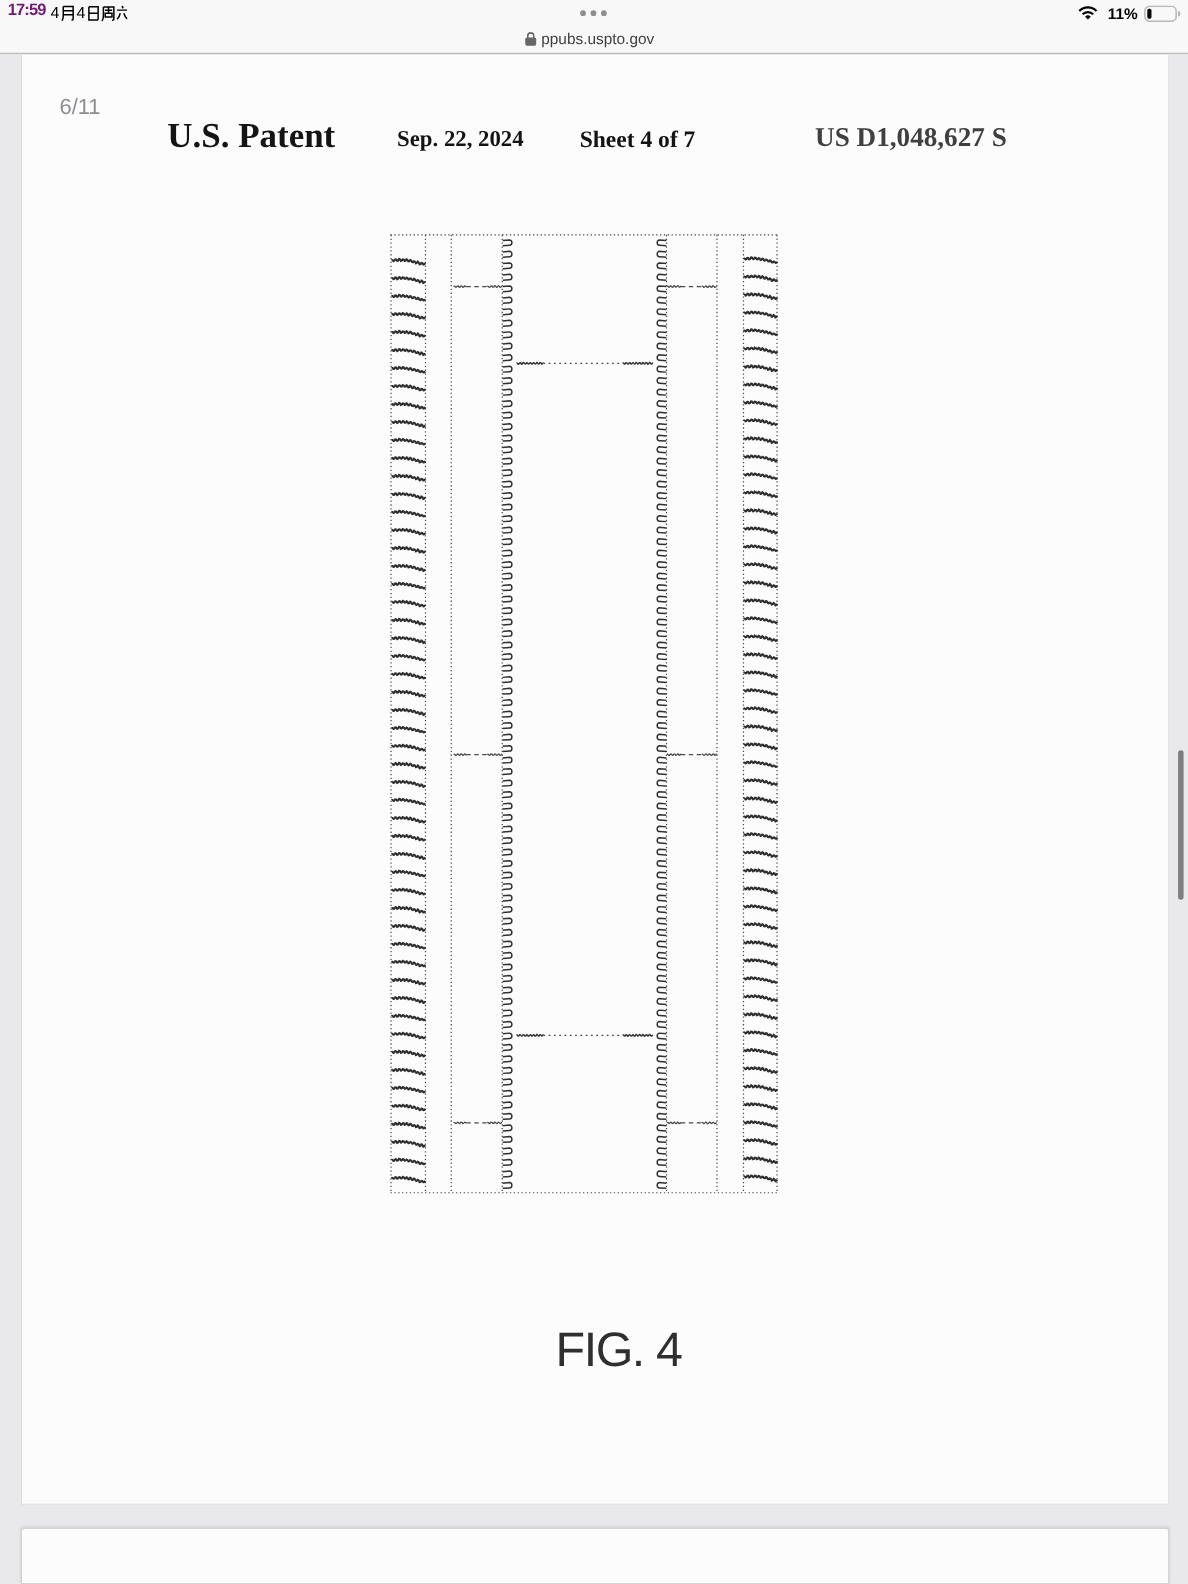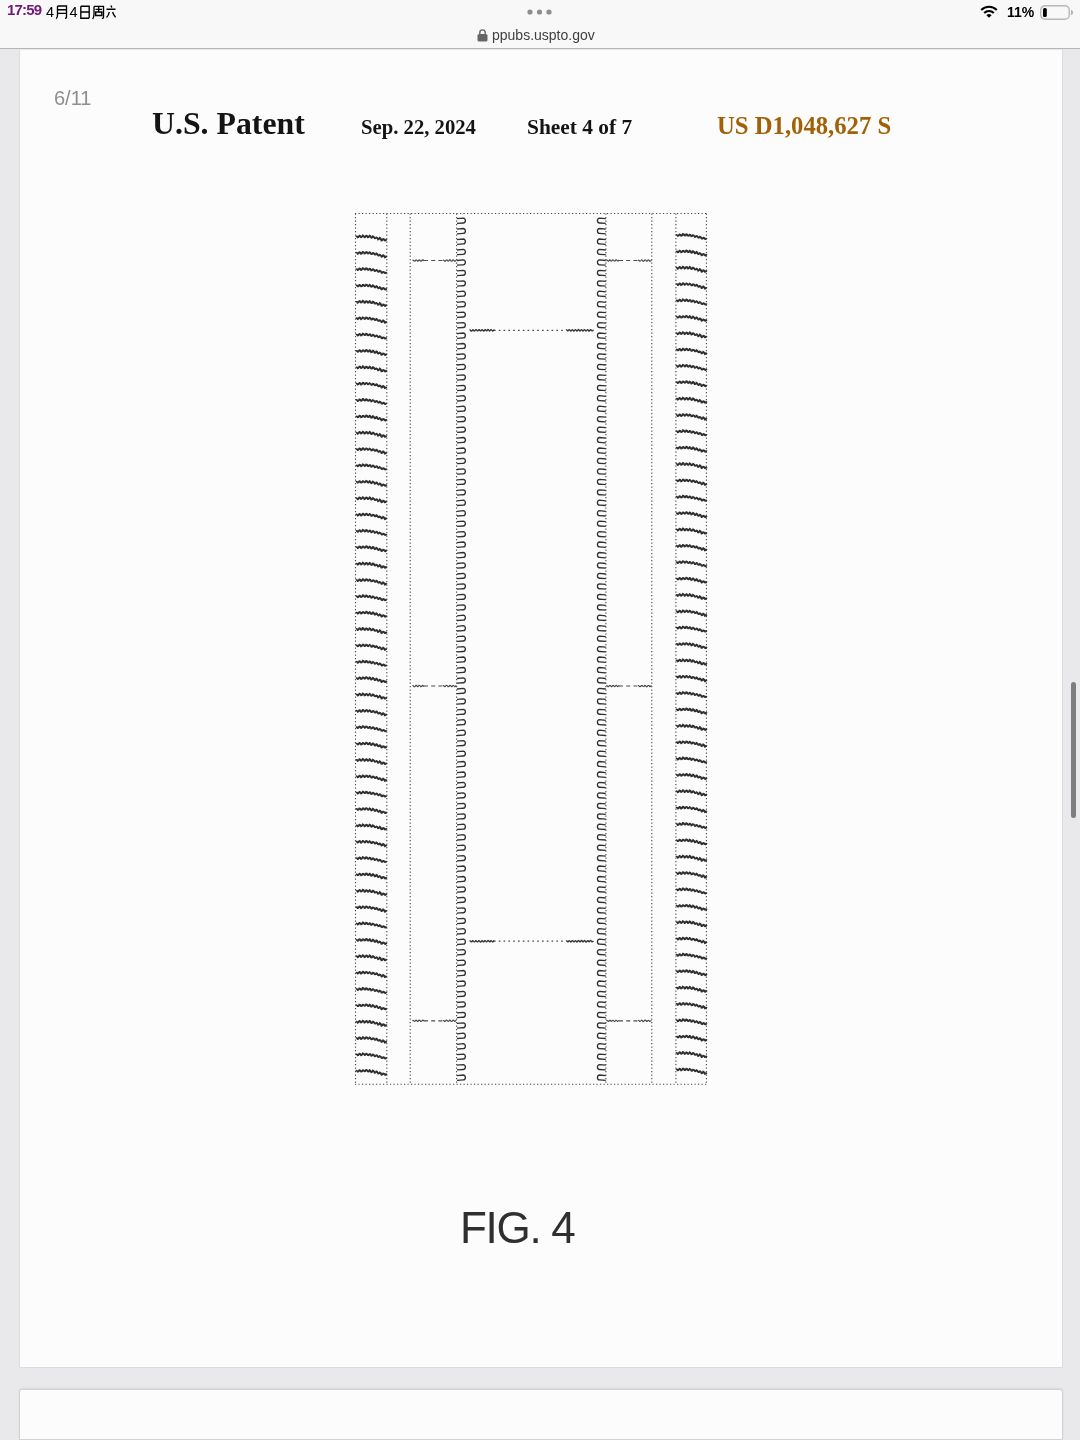--- a/index.html
+++ b/index.html
@@ -10,21 +10,21 @@
 <div class="abs" style="left:19px;top:1389px;width:1044px;height:51px;background:#fcfcfd;border:1px solid #d2d2d4;border-radius:3px 3px 0 0;box-shadow:0 -1px 2px rgba(0,0,0,0.08)"></div>
 
 <div class="abs" style="left:54px;top:87px;font-size:20px;color:#8d8d92">6/11</div>
 
 <div class="abs" style="left:152px;top:106px;font-family:'Liberation Serif',serif;font-weight:bold;font-size:31.8px;color:#141414">U.S. Patent</div>
 
 <div class="abs" style="left:361px;top:116px;font-family:'Liberation Serif',serif;font-weight:bold;font-size:20.7px;color:#141414">Sep. 22, 2024</div>
 
 <div class="abs" style="left:527px;top:115px;font-family:'Liberation Serif',serif;font-weight:bold;font-size:21.4px;color:#141414">Sheet 4 of 7</div>
 
-<div class="abs" style="left:717px;top:112px;font-family:'Liberation Serif',serif;font-weight:bold;font-size:24.7px;color:#a16207">US D1,048,627 S</div>
+<div class="abs" style="left:741px;top:112px;font-family:'Liberation Serif',serif;font-weight:bold;font-size:24.7px;color:#404040">US D1,048,627 S</div>
 
 <svg style="position:absolute;left:340px;top:200px;filter:blur(0.35px)" width="380" height="900" viewBox="340 200 380 900">
     <defs>
       <path id="cl" d="M0 0.9 L6.3 0.3 a2.05 2.45 0 0 1 0 4.9 L0 5.6" fill="none" stroke="#303030" stroke-width="1.35"></path>
       <path id="cr" d="M0 0.9 L-6.3 0.3 a2.05 2.45 0 0 0 0 4.9 L0 5.6" fill="none" stroke="#303030" stroke-width="1.35"></path>
       <path id="hw0" d="M0.0 0.0 Q0.8 -0.9 1.7 0.6 Q2.5 0.5 3.4 -1.1 Q4.2 -1.2 5.1 0.4 Q6.0 0.4 6.8 -1.4 Q7.7 -1.3 8.5 0.5 Q9.4 0.4 10.2 -1.0 Q11.1 -1.2 11.9 0.5 Q12.8 0.6 13.6 -1.1 Q14.5 -0.8 15.3 0.9 Q16.2 1.0 17.0 -0.5 Q17.9 -0.2 18.7 1.3 Q19.6 1.7 20.4 0.7 Q21.2 0.5 22.1 2.6 Q23.0 2.6 23.8 1.0 Q24.7 1.5 25.5 3.6 Q26.4 3.6 27.2 2.2 Q28.1 2.2 28.9 3.7 Q29.8 3.9 30.6 2.3" fill="none" stroke="#2f2f2f" stroke-width="1.95"></path>
       <path id="hw1" d="M0.0 0.0 Q0.8 -0.9 1.7 0.5 Q2.5 0.5 3.4 -1.0 Q4.2 -1.2 5.1 0.6 Q6.0 0.4 6.8 -1.2 Q7.7 -1.3 8.5 0.3 Q9.4 0.4 10.2 -1.1 Q11.1 -1.2 11.9 0.3 Q12.8 0.6 13.6 -0.9 Q14.5 -0.8 15.3 0.9 Q16.2 1.0 17.0 -0.2 Q17.9 -0.2 18.7 1.2 Q19.6 1.7 20.4 0.3 Q21.2 0.5 22.1 2.1 Q23.0 2.6 23.8 1.5 Q24.7 1.5 25.5 3.5 Q26.4 3.6 27.2 1.9 Q28.1 2.2 28.9 4.1 Q29.8 3.9 30.6 2.7" fill="none" stroke="#2f2f2f" stroke-width="1.95"></path>
       <path id="hw2" d="M0.0 0.0 Q0.8 -0.9 1.7 0.5 Q2.5 0.5 3.4 -1.0 Q4.2 -1.2 5.1 0.4 Q6.0 0.4 6.8 -1.4 Q7.7 -1.3 8.5 -0.0 Q9.4 0.4 10.2 -1.2 Q11.1 -1.2 11.9 0.3 Q12.8 0.6 13.6 -0.7 Q14.5 -0.8 15.3 1.0 Q16.2 1.0 17.0 -0.3 Q17.9 -0.2 18.7 1.5 Q19.6 1.7 20.4 0.5 Q21.2 0.5 22.1 2.1 Q23.0 2.6 23.8 1.3 Q24.7 1.5 25.5 3.1 Q26.4 3.6 27.2 2.4 Q28.1 2.2 28.9 3.5 Q29.8 3.9 30.6 2.6" fill="none" stroke="#2f2f2f" stroke-width="1.95"></path>
       <path id="hw3" d="M0.0 0.0 Q0.8 -0.9 1.7 0.4 Q2.5 0.5 3.4 -1.0 Q4.2 -1.2 5.1 0.4 Q6.0 0.4 6.8 -1.0 Q7.7 -1.3 8.5 0.1 Q9.4 0.4 10.2 -1.3 Q11.1 -1.2 11.9 0.2 Q12.8 0.6 13.6 -1.0 Q14.5 -0.8 15.3 1.0 Q16.2 1.0 17.0 -0.6 Q17.9 -0.2 18.7 1.5 Q19.6 1.7 20.4 0.2 Q21.2 0.5 22.1 2.2 Q23.0 2.6 23.8 1.3 Q24.7 1.5 25.5 3.5 Q26.4 3.6 27.2 2.2 Q28.1 2.2 28.9 3.5 Q29.8 3.9 30.6 2.3" fill="none" stroke="#2f2f2f" stroke-width="1.95"></path>
     </defs>
@@ -372,21 +372,21 @@
       <path d="M566.0 330.3 Q566.8 329.4 567.5 330.8 Q568.3 331.2 569.0 329.8 Q569.8 329.4 570.6 330.9 Q571.3 331.2 572.1 329.9 Q572.9 329.4 573.6 331.0 Q574.4 331.2 575.1 329.8 Q575.9 329.4 576.7 331.0 Q577.4 331.2 578.2 329.5 Q578.9 329.4 579.7 330.9 Q580.5 331.2 581.2 329.7 Q582.0 329.4 582.7 330.9 Q583.5 331.2 584.3 329.6 Q585.0 329.4 585.8 330.9 Q586.5 331.2 587.3 329.7 Q588.1 329.4 588.8 331.1 Q589.6 331.2 590.4 329.6 Q591.1 329.4 591.9 330.8 Q592.6 331.2 593.4 329.7" fill="none" stroke="#333" stroke-width="1.35"></path>
     </g>
 
 <g>
       <path d="M469.5 941.2 Q470.3 940.4 471.0 941.7 Q471.8 942.1 472.6 940.6 Q473.3 940.4 474.1 941.9 Q474.9 942.1 475.6 940.7 Q476.4 940.4 477.2 941.9 Q477.9 942.1 478.7 940.7 Q479.5 940.4 480.2 942.0 Q481.0 942.1 481.8 940.8 Q482.5 940.4 483.3 941.9 Q484.0 942.1 484.8 940.7 Q485.6 940.4 486.3 941.9 Q487.1 942.1 487.9 940.5 Q488.6 940.4 489.4 941.7 Q490.2 942.1 490.9 940.6 Q491.7 940.4 492.5 941.8 Q493.2 942.1 494.0 940.4" fill="none" stroke="#333" stroke-width="1.35"></path>
       <path d="M494 941.2 H566" fill="none" stroke="#444" stroke-width="1.2" stroke-dasharray="1.6 3.2"></path>
       <path d="M566.0 941.2 Q566.8 940.4 567.5 941.6 Q568.3 942.1 569.0 940.7 Q569.8 940.4 570.6 942.0 Q571.3 942.1 572.1 940.6 Q572.9 940.4 573.6 941.7 Q574.4 942.1 575.1 940.8 Q575.9 940.4 576.7 942.0 Q577.4 942.1 578.2 940.5 Q578.9 940.4 579.7 941.7 Q580.5 942.1 581.2 940.5 Q582.0 940.4 582.7 941.6 Q583.5 942.1 584.3 940.5 Q585.0 940.4 585.8 942.0 Q586.5 942.1 587.3 940.8 Q588.1 940.4 588.8 941.6 Q589.6 942.1 590.4 940.4 Q591.1 940.4 591.9 941.8 Q592.6 942.1 593.4 940.8" fill="none" stroke="#333" stroke-width="1.35"></path>
     </g>
   </svg>
 
-<div class="abs" style="left:460px;top:1203px;font-size:44px;letter-spacing:-1.3px;color:#2f2f31">FIG. 4</div>
+<div class="abs" style="left:505px;top:1203px;font-size:44px;letter-spacing:-1.3px;color:#2f2f31">FIG. 4</div>
 
 <div class="abs" style="left:1071px;top:682px;width:5px;height:136px;border-radius:2.5px;background:#7e7e82"></div>
 
 <div class="abs" style="left:0;top:0;width:1080px;height:49px;background:#f8f8f8;border-bottom:1px solid #b5b5b7"></div>
 
 <div class="abs" style="left:7px;top:1px;font-size:15px;letter-spacing:-0.8px;font-weight:700;color:#701a75">17:59</div>
 
 <svg width="70" height="18" viewBox="0 0 70 18" style="position:absolute;left:46px;top:3px">
 <text x="0" y="13.5" font-family="Liberation Sans, sans-serif" font-size="14.5" font-weight="500" fill="#000">4</text>
 <g stroke="#000" stroke-width="1.35" fill="none">

